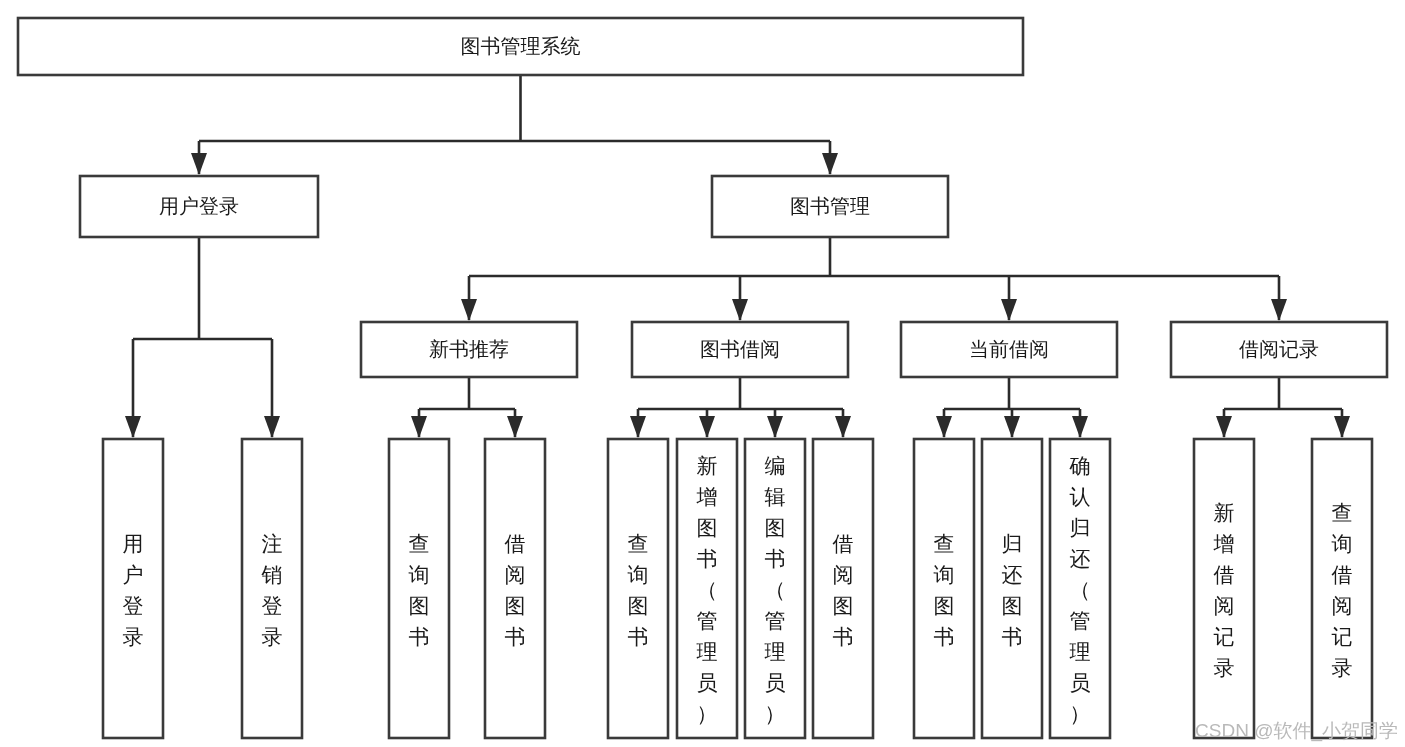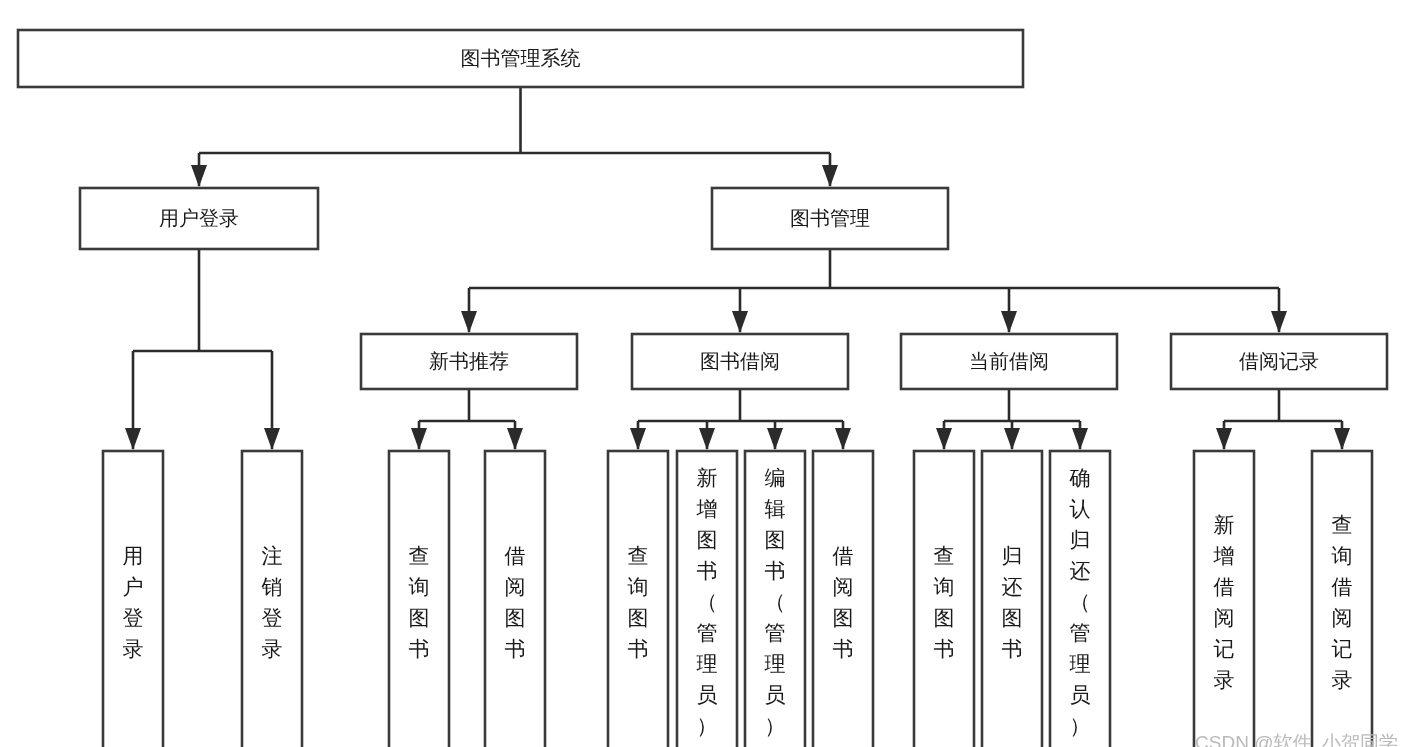--- a/index.html
+++ b/index.html
@@ -9,21 +9,21 @@
   }
   body {
     width: 1405px;
     height: 747px;
     font-family: "Liberation Sans", "DejaVu Sans", sans-serif;
     overflow: hidden;
     position: relative;
   }
   #diagram-root {
     position: absolute;
-    top: 16px;
+    top: 4px;
     left: 0;
     width: 1405px;
     height: 687px;
   }
   svg#tree-svg {
     display: block;
     width: 1405px;
     height: 747px;
   }
   .node-box {

